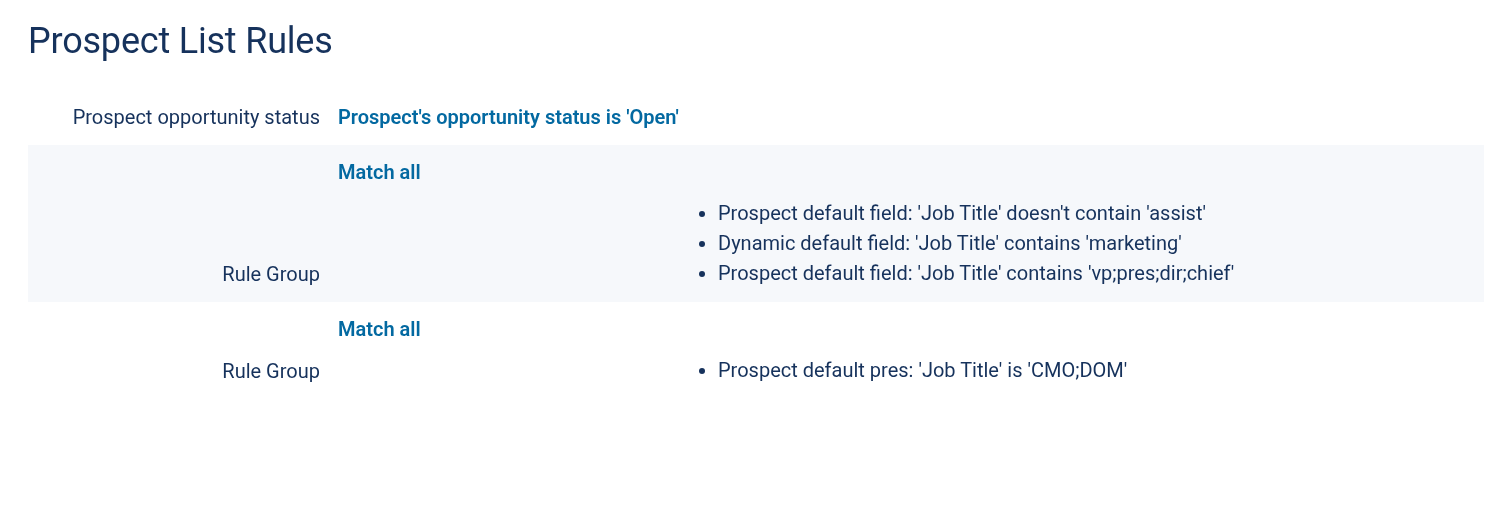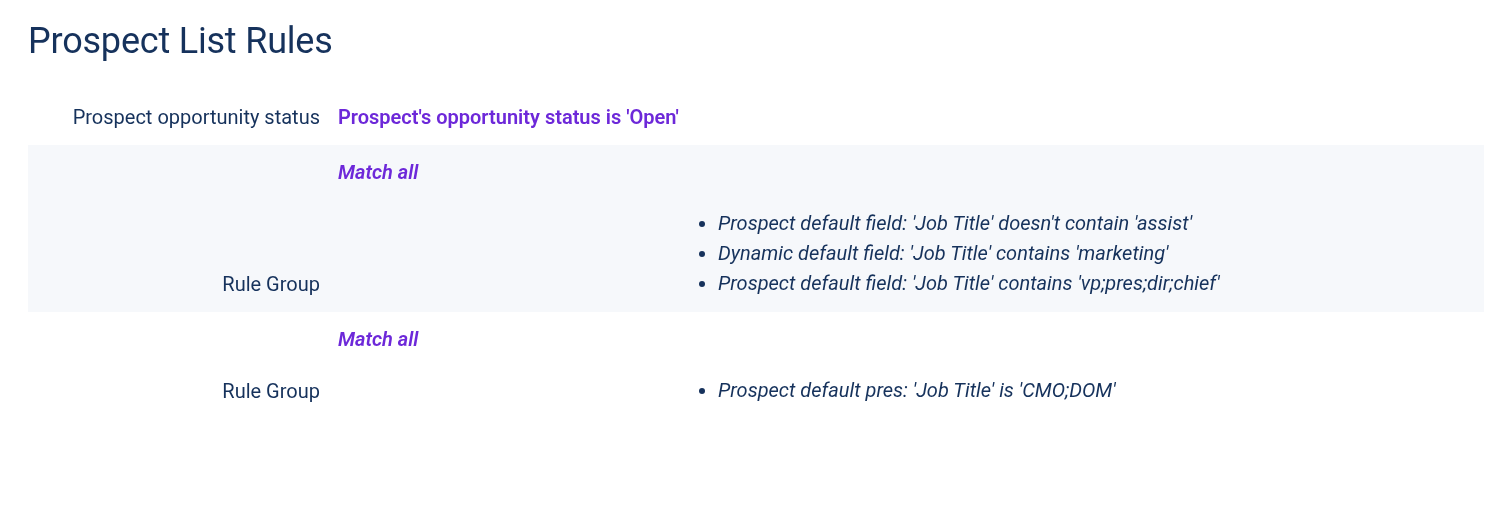--- a/index.html
+++ b/index.html
@@ -44,36 +44,35 @@
       line-height: 1.35;
     }
     .value-cell {
       flex: 1;
       color: #16325c;
       font-size: 20px;
       line-height: 1.35;
     }
     .value-heading {
       font-weight: 600;
-      color: #6d28d9;
+      color: #0369a1;
     }
     .rule-list {
       list-style: disc;
-      margin-top: 22px;
+      margin-top: 12px;
       margin-left: 380px;
     }
     .rule-list li {
       color: #16325c;
       font-size: 20px;
       line-height: 1.5;
     }
     .value-stack {
       display: flex;
       flex-direction: column;
-      font-style: italic;
     }
   </style>
 </head>
 <body>
 
 <h1 class="page-title">Prospect List Rules</h1>
 
 <div class="rules-container">
 
   <div class="rule-row">

